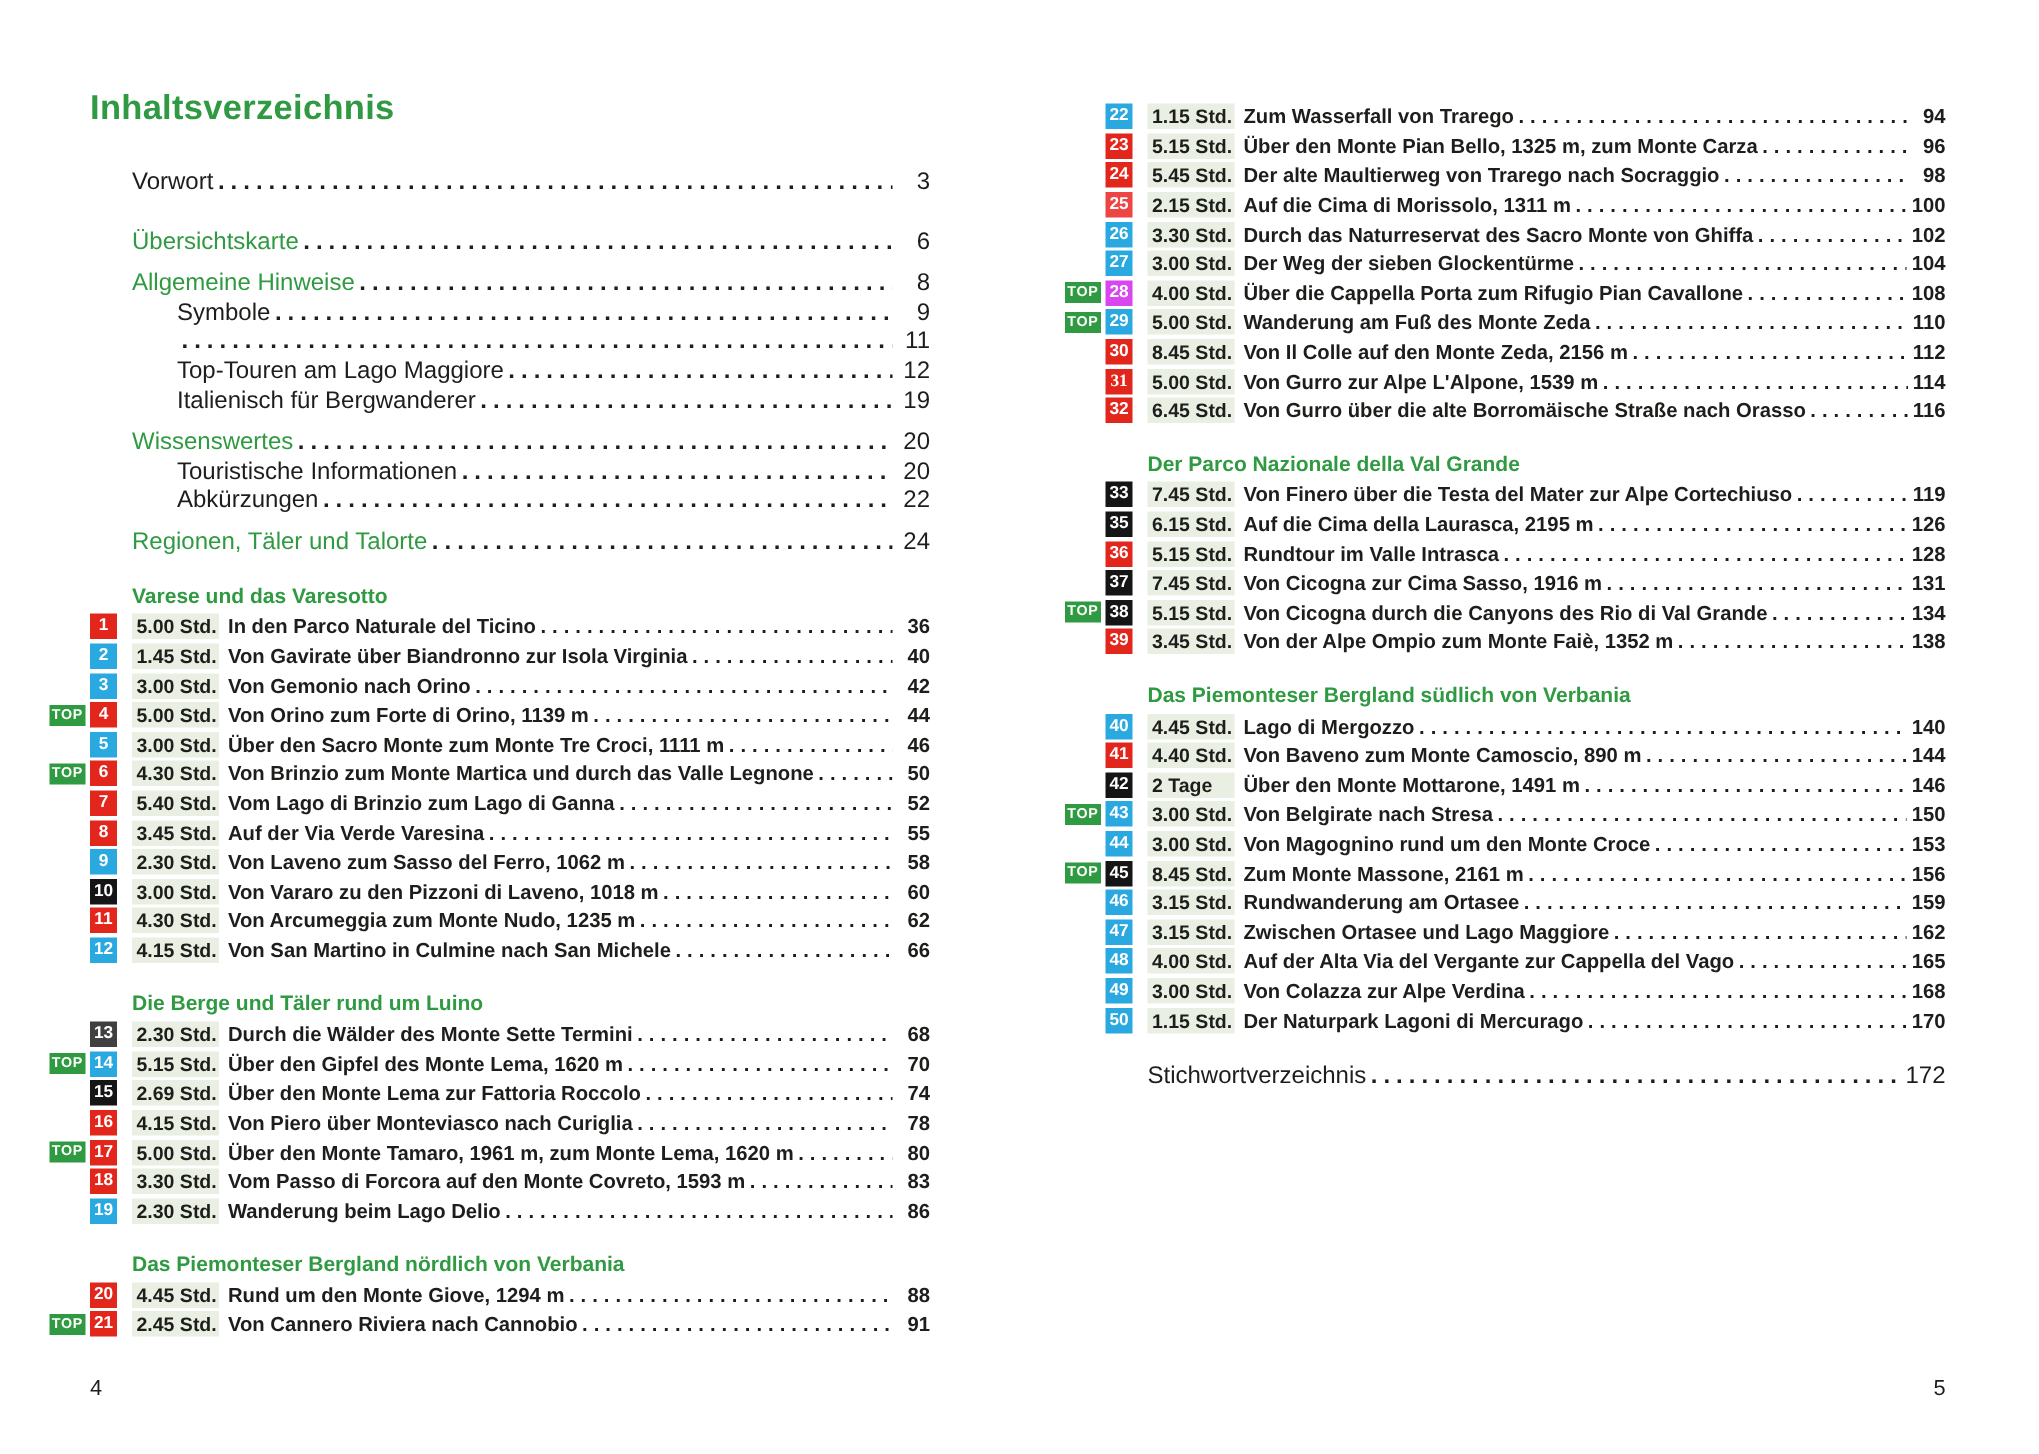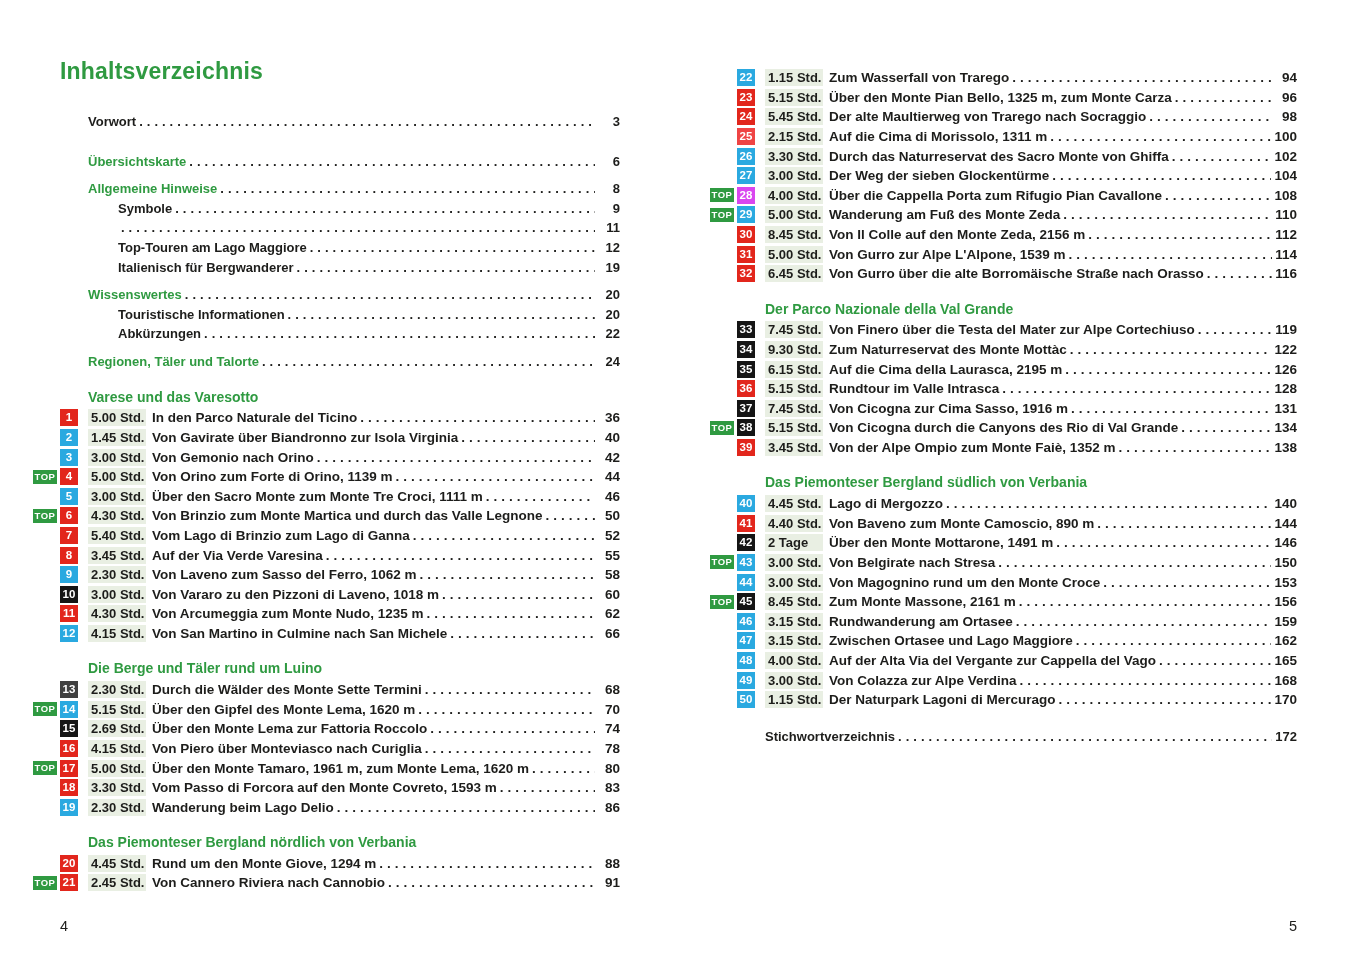--- a/index.html
+++ b/index.html
@@ -21,22 +21,22 @@
     font-weight:bold;
     letter-spacing:0.2px;
     margin:0 0 27px 0;
   }
 
   
   .fm-row {
     display:flex;
     align-items:baseline;
     line-height:19.6px;
-    font-size:13px;
-    font-weight:bold;
+    font-size:16px;
+    font-weight:normal;
     padding-left:28px;
   }
   .fm-row.indent { padding-left:58px; }
   .fm-row.green .label { color:#2f9a41; }
   .fm-row.gap-sm { margin-top:8px; }
   .fm-row.gap-lg { margin-top:20px; }
   .fm-row .label { white-space:nowrap; }
 
   
   .section { margin-top:16px; }
@@ -461,21 +461,21 @@
           <div class="entry-row">
             <span class="top-slot"></span>
             <span class="num-badge" style="background-color: rgb(226, 38, 28);">30</span>
             <span class="time">8.45 Std.</span>
             <span class="ttl">Von Il Colle auf den Monte Zeda, 2156 m</span>
             <span class="dots"></span>
             <span class="pg">112</span>
           </div>
           <div class="entry-row">
             <span class="top-slot"></span>
-            <span class="num-badge" style="background-color: rgb(226, 38, 28);">31</span>
+            <span class="num-badge" style="background-color: rgb(226, 38, 28); font-family: Liberation Serif, serif;">31</span>
             <span class="time">5.00 Std.</span>
             <span class="ttl">Von Gurro zur Alpe L'Alpone, 1539 m</span>
             <span class="dots"></span>
             <span class="pg">114</span>
           </div>
           <div class="entry-row">
             <span class="top-slot"></span>
             <span class="num-badge" style="background-color: rgb(226, 38, 28);">32</span>
             <span class="time">6.45 Std.</span>
             <span class="ttl">Von Gurro über die alte Borromäische Straße nach Orasso</span>
@@ -485,28 +485,20 @@
         </div>
         <div class="section">
           <div class="section-title">Der Parco Nazionale della Val Grande</div>
           <div class="entry-row">
             <span class="top-slot"></span>
             <span class="num-badge" style="background-color: rgb(21, 21, 21);">33</span>
             <span class="time">7.45 Std.</span>
             <span class="ttl">Von Finero über die Testa del Mater zur Alpe Cortechiuso</span>
             <span class="dots"></span>
             <span class="pg">119</span>
-          </div>
-          <div class="entry-row">
-            <span class="top-slot"></span>
-            <span class="num-badge" style="background-color: rgb(21, 21, 21);">34</span>
-            <span class="time">9.30 Std.</span>
-            <span class="ttl">Zum Naturreservat des Monte Mottàc</span>
-            <span class="dots"></span>
-            <span class="pg">122</span>
           </div>
           <div class="entry-row">
             <span class="top-slot"></span>
             <span class="num-badge" style="background-color: rgb(21, 21, 21);">35</span>
             <span class="time">6.15 Std.</span>
             <span class="ttl">Auf die Cima della Laurasca, 2195 m</span>
             <span class="dots"></span>
             <span class="pg">126</span>
           </div>
           <div class="entry-row">

